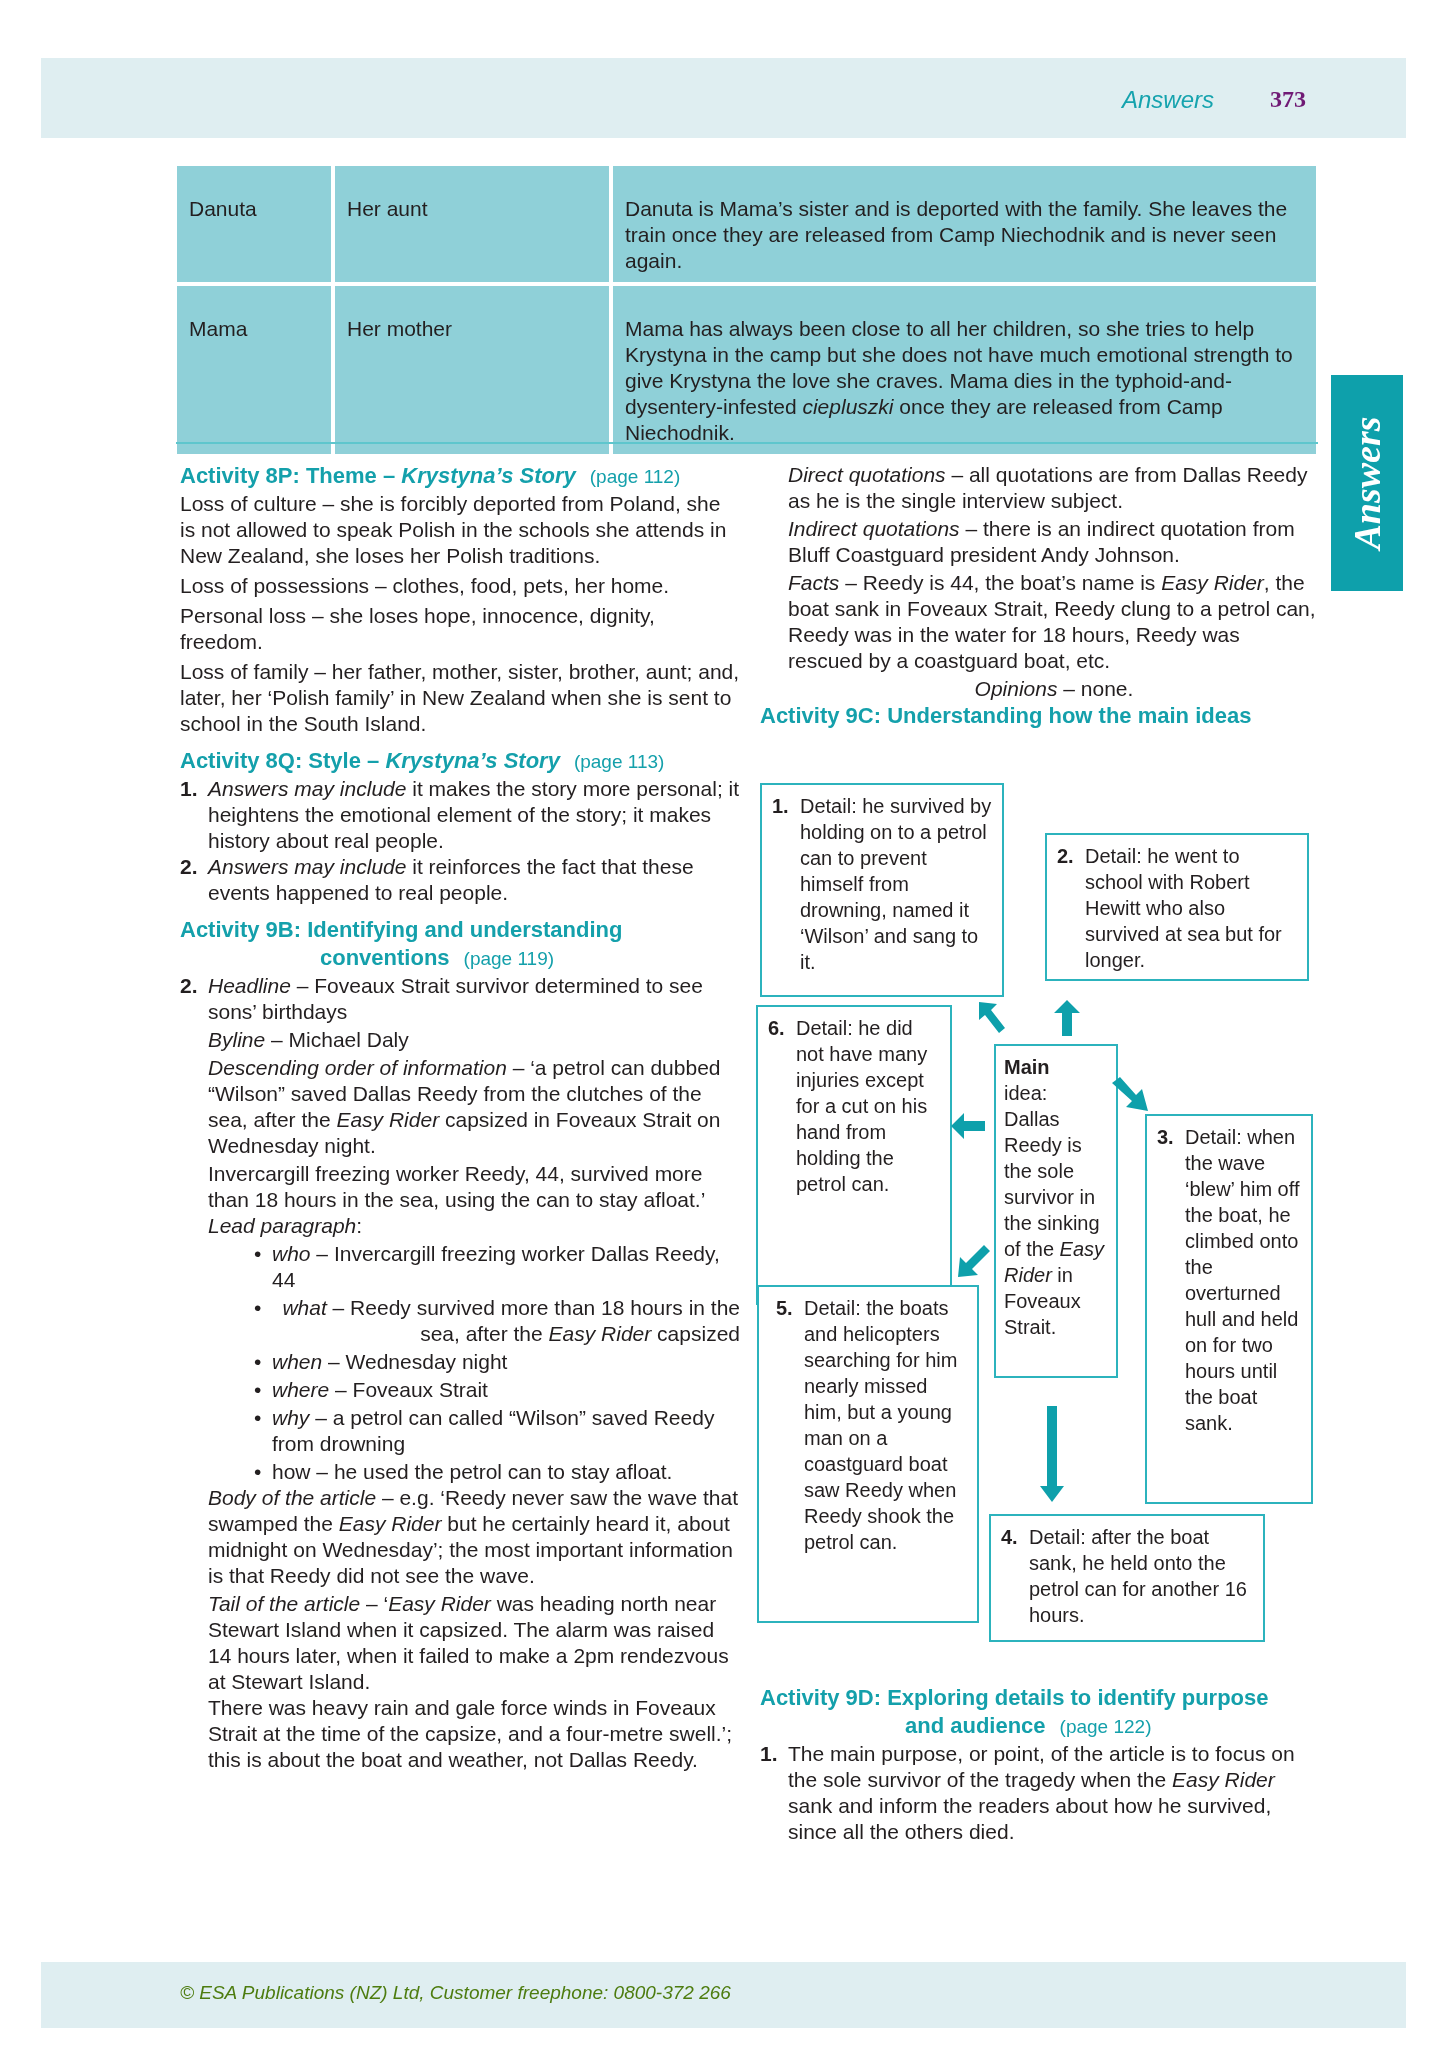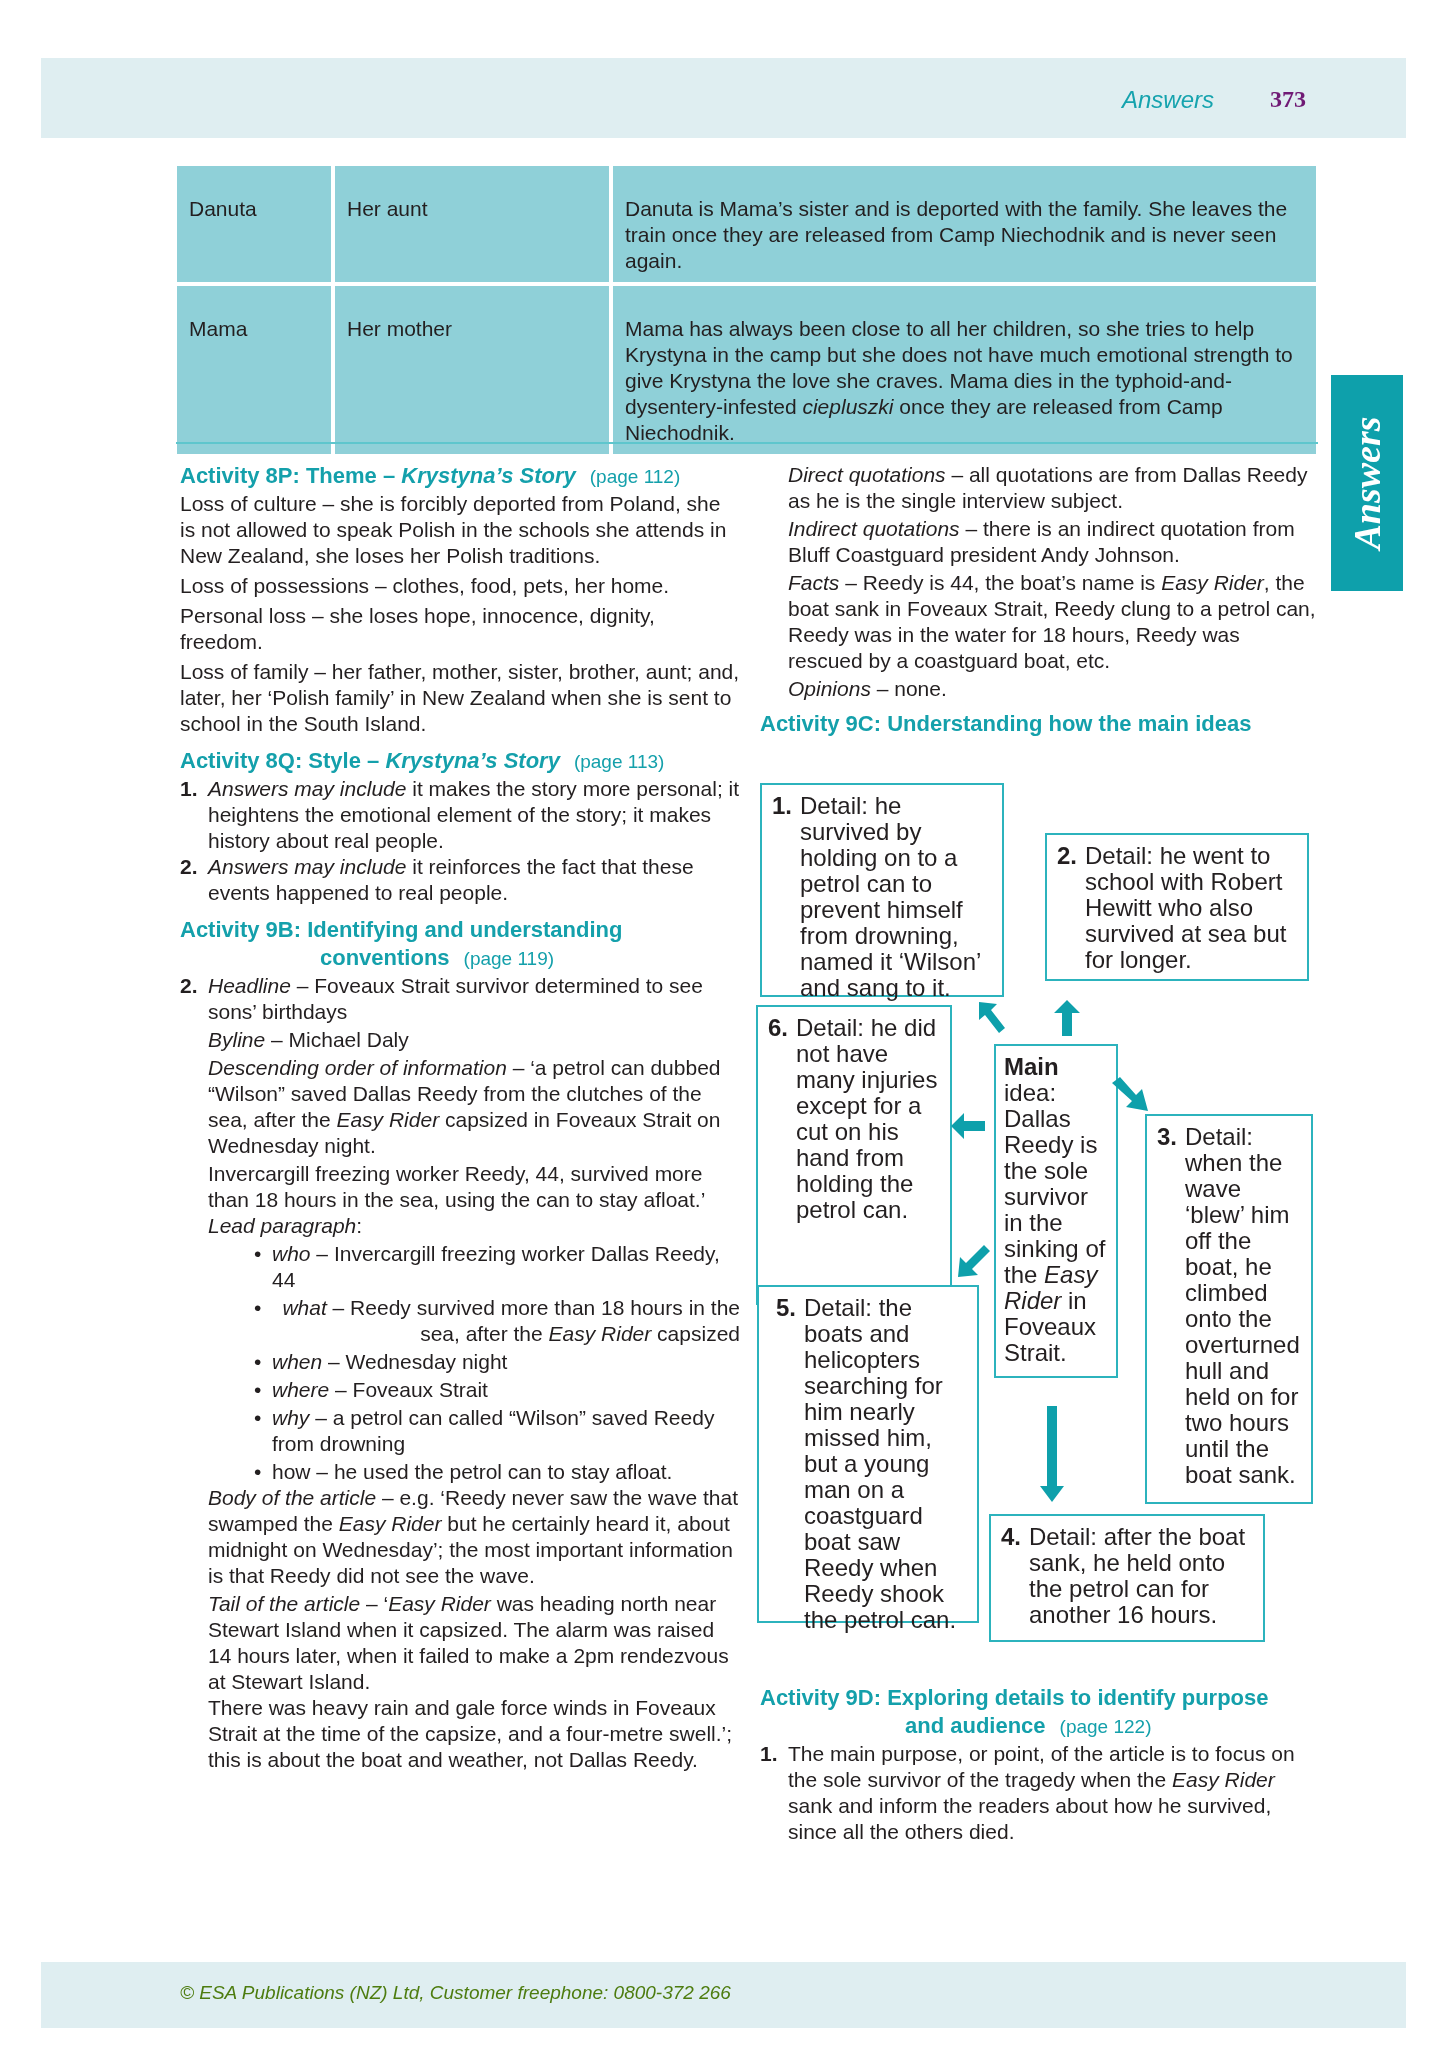--- a/index.html
+++ b/index.html
@@ -22,21 +22,21 @@
 
   .col { position:absolute; font-size:21px; line-height:26px; }
   .col p { margin:0; }
   .h { color:#14a0ab; font-weight:bold; font-size:22px; line-height:28px; margin:0; }
   .h .pg { font-weight:normal; font-size:19px; margin-left:14px; }
   .ind { padding-left:28px; }
   .num { font-weight:bold; display:inline-block; width:28px; margin-left:-28px; }
   .bul { padding-left:92px; position:relative; }
   .bul::before { content:"•"; position:absolute; left:74px; }
 
-  .box { position:absolute; border:2px solid #2cb3bd; background:#fff; font-size:24px; line-height:26px; padding:8px 10px 8px 12px; box-sizing:border-box; }
+  .box { position:absolute; border:2px solid #2cb3bd; background:#fff; font-size:20px; line-height:26px; padding:8px 10px 8px 12px; box-sizing:border-box; }
   .box .bi { padding-left:26px; }
   .arrow { position:absolute; }
 </style>
 </head>
 <body>
 
 <div class="header-band"></div>
 <div class="header-title">Answers</div>
 <div class="header-page">373</div>
 
@@ -91,21 +91,21 @@
     <p style="margin-top:2px;"><i>Tail of the article</i><span> – ‘</span><i>Easy Rider</i><span> was heading north near Stewart Island when it capsized. The alarm was raised 14 hours later, when it failed to make a 2pm rendezvous at Stewart Island.</span></p>
     <p>There was heavy rain and gale force winds in Foveaux Strait at the time of the capsize, and a four-metre swell.’; this is about the boat and weather, not Dallas Reedy.</p>
   </div>
 </div>
 
 <div class="col" style="left:760px; top:462px; width:560px;">
   <div class="ind">
     <p><i>Direct quotations</i><span> – all quotations are from Dallas Reedy as he is the single interview subject.</span></p>
     <p style="margin-top:2px;"><i>Indirect quotations</i><span> – there is an indirect quotation from Bluff Coastguard president Andy Johnson.</span></p>
     <p style="margin-top:2px;"><i>Facts</i><span> – Reedy is 44, the boat’s name is </span><i>Easy Rider</i><span>, the boat sank in Foveaux Strait, Reedy clung to a petrol can, Reedy was in the water for 18 hours, Reedy was rescued by a coastguard boat, etc.</span></p>
-    <p style="margin-top:2px; margin-bottom:8px;"><i>Opinions</i><span> – none.</span></p>
+    <p style="margin-top:2px; text-align:center;"><i>Opinions</i><span> – none.</span></p>
   </div>
   <p class="h">Activity 9C: Understanding how the main ideas</p>
 </div>
 
 <div class="box" style="left:760px; top:783px; width:244px; height:214px;">
   <div class="bi"><span class="num">1.</span><span>Detail: he survived by holding on to a petrol can to prevent himself from drowning, named it ‘Wilson’ and sang to it.</span></div>
 </div>
 <div class="box" style="left:1045px; top:833px; width:264px; height:148px;">
   <div class="bi"><span class="num">2.</span><span>Detail: he went to school with Robert Hewitt who also survived at sea but for longer.</span></div>
 </div>

